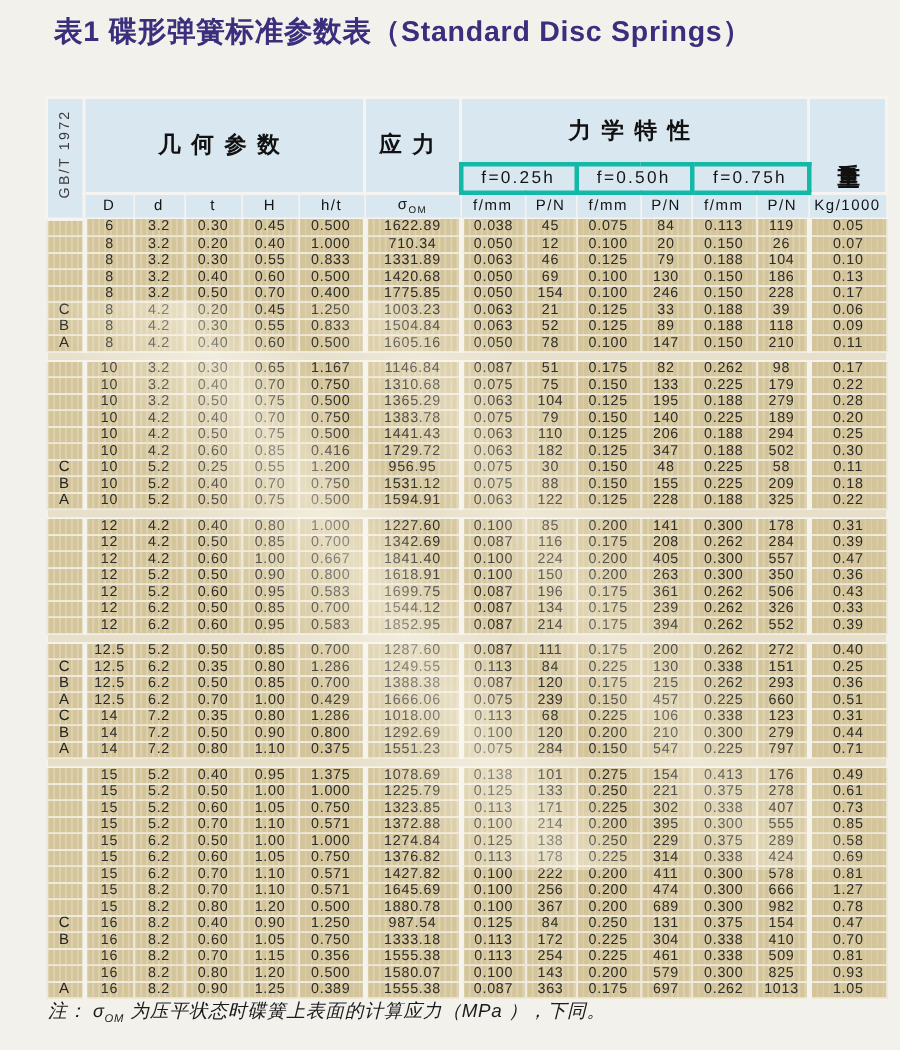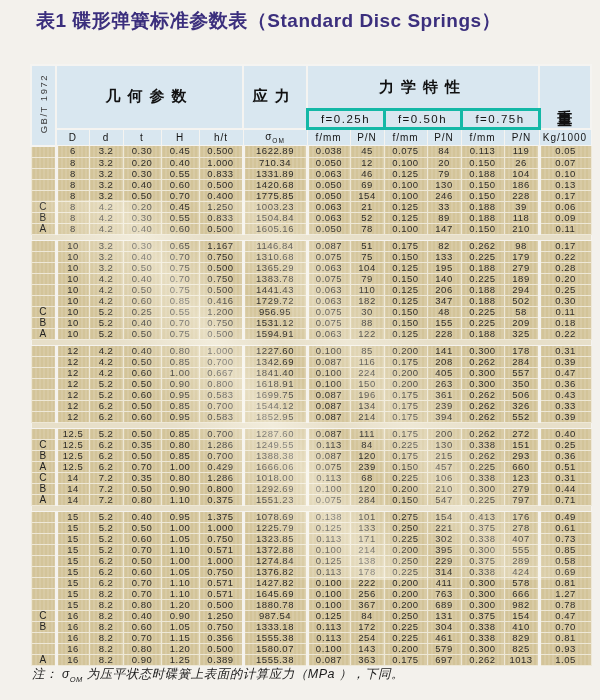--- a/index.html
+++ b/index.html
@@ -728,21 +728,21 @@
           <td class="grade"></td>
           <td class="gsep">15</td>
           <td>8.2</td>
           <td>0.70</td>
           <td>1.10</td>
           <td>0.571</td>
           <td class="gsep">1645.69</td>
           <td class="gsep">0.100</td>
           <td>256</td>
           <td>0.200</td>
-          <td>763</td>
+          <td>474</td>
           <td>0.300</td>
           <td>666</td>
           <td class="gsep">1.27</td>
         </tr>
         <tr>
           <td class="grade"></td>
           <td class="gsep">15</td>
           <td>8.2</td>
           <td>0.80</td>
           <td>1.20</td>
@@ -794,21 +794,21 @@
           <td>8.2</td>
           <td>0.70</td>
           <td>1.15</td>
           <td>0.356</td>
           <td class="gsep">1555.38</td>
           <td class="gsep">0.113</td>
           <td>254</td>
           <td>0.225</td>
           <td>461</td>
           <td>0.338</td>
-          <td>829</td>
+          <td>509</td>
           <td class="gsep">0.81</td>
         </tr>
         <tr>
           <td class="grade"></td>
           <td class="gsep">16</td>
           <td>8.2</td>
           <td>0.80</td>
           <td>1.20</td>
           <td>0.500</td>
           <td class="gsep">1580.07</td>

